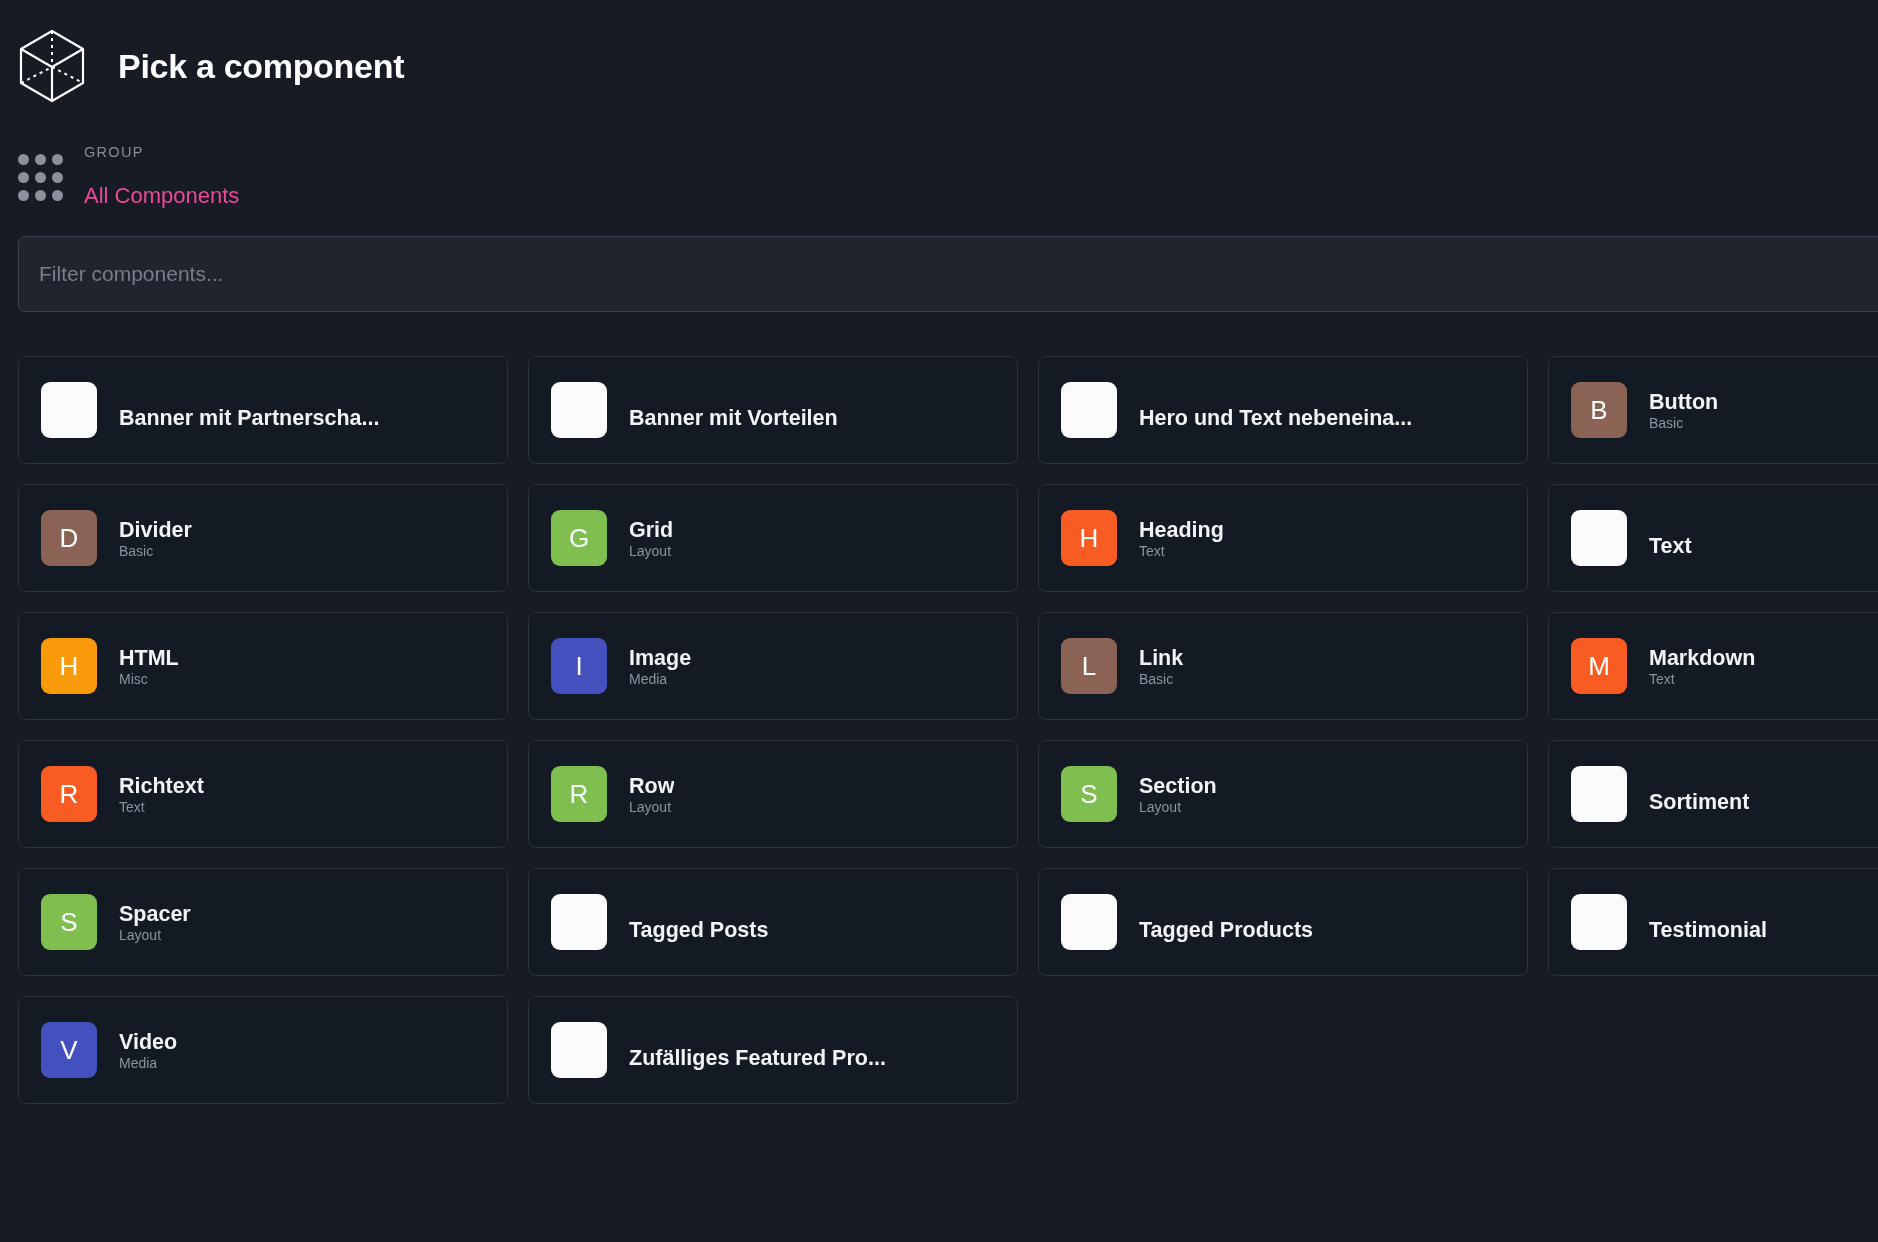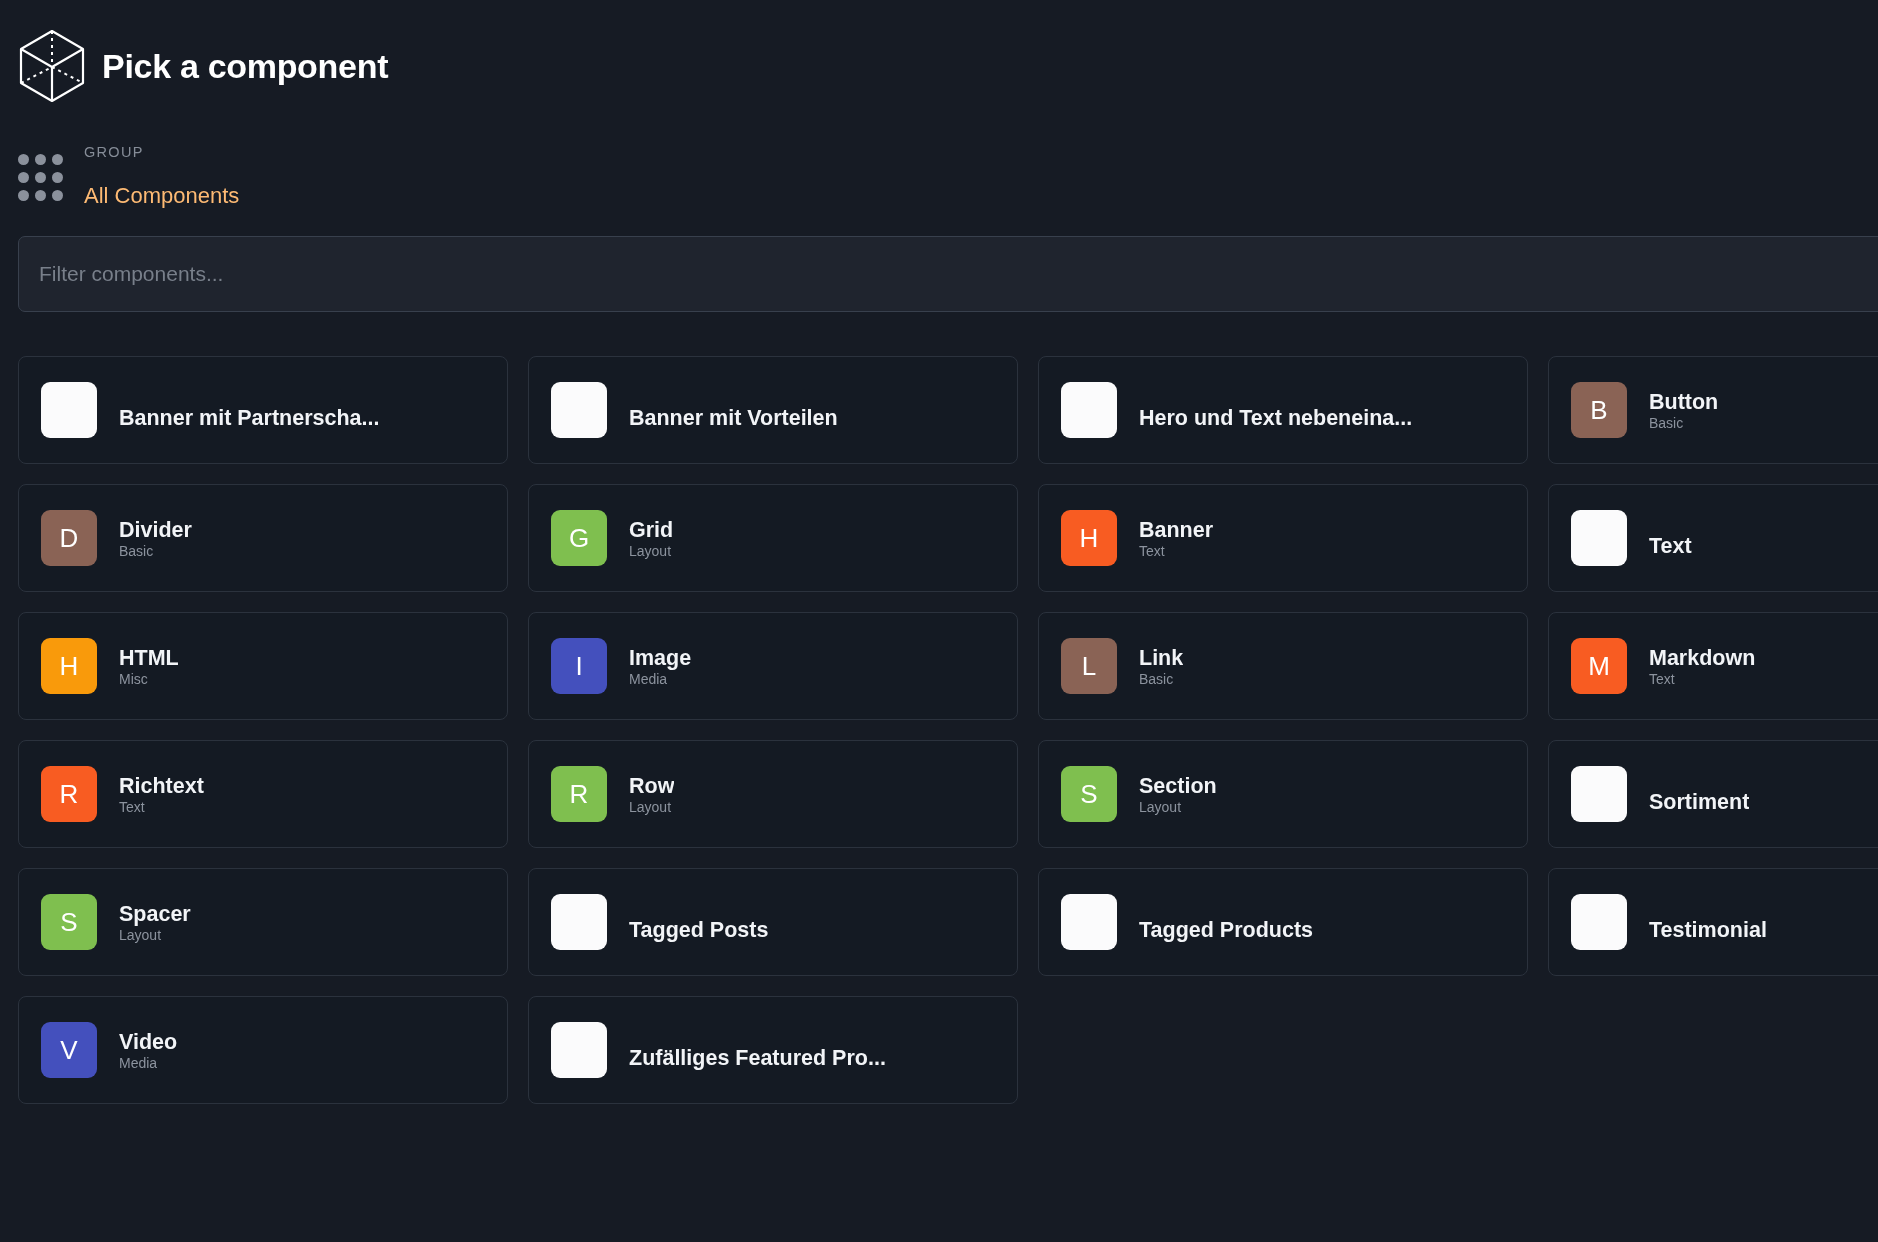--- a/index.html
+++ b/index.html
@@ -9,21 +9,21 @@
     background: #161b24;
     font-family: "Liberation Sans", sans-serif;
     overflow: hidden;
   }
   body { position: relative; }
 
   
   .header {
     display: flex;
     align-items: center;
-    gap: 16px;
+    gap: 32px;
     padding: 22px 0 0 18px;
     height: 110px;
   }
   .cube-logo { width: 68px; height: 74px; flex: 0 0 auto; }
   .page-title {
     font-size: 34px;
     font-weight: bold;
     color: #ffffff;
     letter-spacing: -0.3px;
   }
@@ -53,21 +53,21 @@
   }
   .group-texts { display: flex; flex-direction: column; gap: 23px; }
   .group-label {
     font-size: 14.5px;
     letter-spacing: 1.3px;
     color: #868d98;
     font-weight: normal;
   }
   .group-value {
     font-size: 22px;
-    color: #fdba74;
+    color: #ec4899;
     font-weight: normal;
   }
 
   
   .filter-wrap { padding: 18px 0 0 18px; }
   .filter-input {
     display: block;
     width: 1900px;
     height: 76px;
     background: #1f242e;
@@ -207,21 +207,21 @@
     <div class="card">
       <div class="card-icon" style="background: rgb(127, 191, 79);">G</div>
       <div class="card-texts">
         <div class="card-title">Grid</div>
         <div class="card-sub">Layout</div>
       </div>
     </div>
     <div class="card">
       <div class="card-icon" style="background: rgb(248, 92, 34);">H</div>
       <div class="card-texts">
-        <div class="card-title">Banner</div>
+        <div class="card-title">Heading</div>
         <div class="card-sub">Text</div>
       </div>
     </div>
     <div class="card no-sub">
       <div class="card-icon" style="background: rgb(251, 251, 252);"></div>
       <div class="card-texts">
         <div class="card-title">Text</div>
       </div>
     </div>
     <div class="card">

